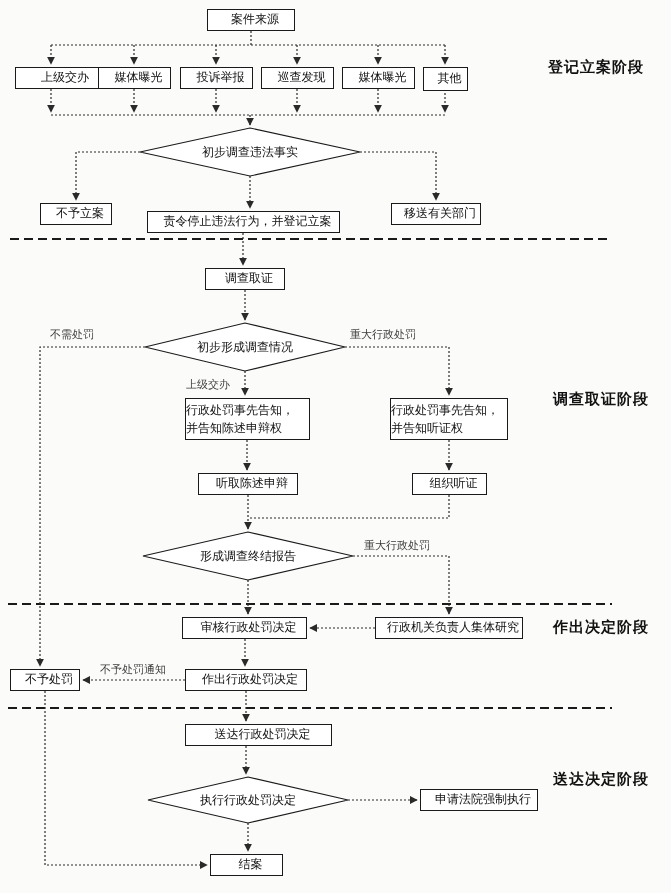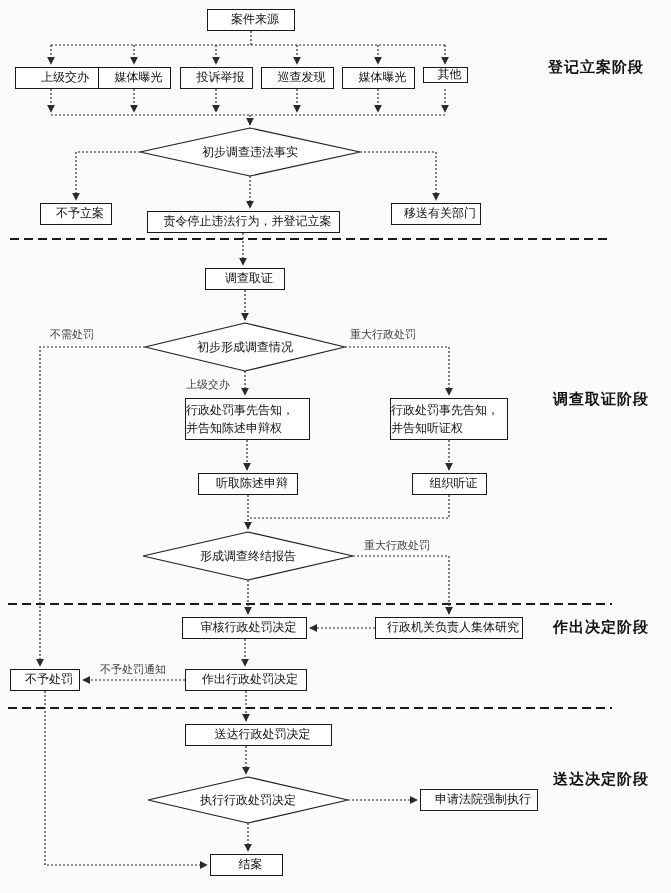--- a/index.html
+++ b/index.html
@@ -126,21 +126,21 @@
   <div class="stage-label" style="left:553px;top:390px">调查取证阶段</div>
   <div class="stage-label" style="left:553px;top:618px">作出决定阶段</div>
   <div class="stage-label" style="left:553px;top:770px">送达决定阶段</div>
 
   <div class="node" style="left:207px;top:9px;width:88px;height:22px">案件来源</div>
   <div class="node" style="left:15px;top:67px;width:92px;height:22px">上级交办</div>
   <div class="node" style="left:98px;top:67px;width:73px;height:22px">媒体曝光</div>
   <div class="node" style="left:180px;top:67px;width:73px;height:22px">投诉举报</div>
   <div class="node" style="left:261px;top:67px;width:73px;height:22px">巡查发现</div>
   <div class="node" style="left:342px;top:67px;width:73px;height:22px">媒体曝光</div>
-  <div class="node" style="left:423px;top:67px;width:45px;height:16px">其他</div>
+  <div class="node" style="left:423px;top:67px;width:45px;height:24px">其他</div>
 
   <div class="diamond-label" style="left:150px;top:140px;width:200px;height:24px">初步调查违法事实</div>
 
   <div class="node" style="left:40px;top:203px;width:72px;height:22px">不予立案</div>
   <div class="node" style="left:147px;top:211px;width:193px;height:22px">责令停止违法行为，并登记立案</div>
   <div class="node" style="left:391px;top:203px;width:90px;height:22px">移送有关部门</div>
 
   <div class="node" style="left:205px;top:268px;width:80px;height:22px">调查取证</div>
 
   <div class="diamond-label" style="left:155px;top:335px;width:180px;height:24px">初步形成调查情况</div>

